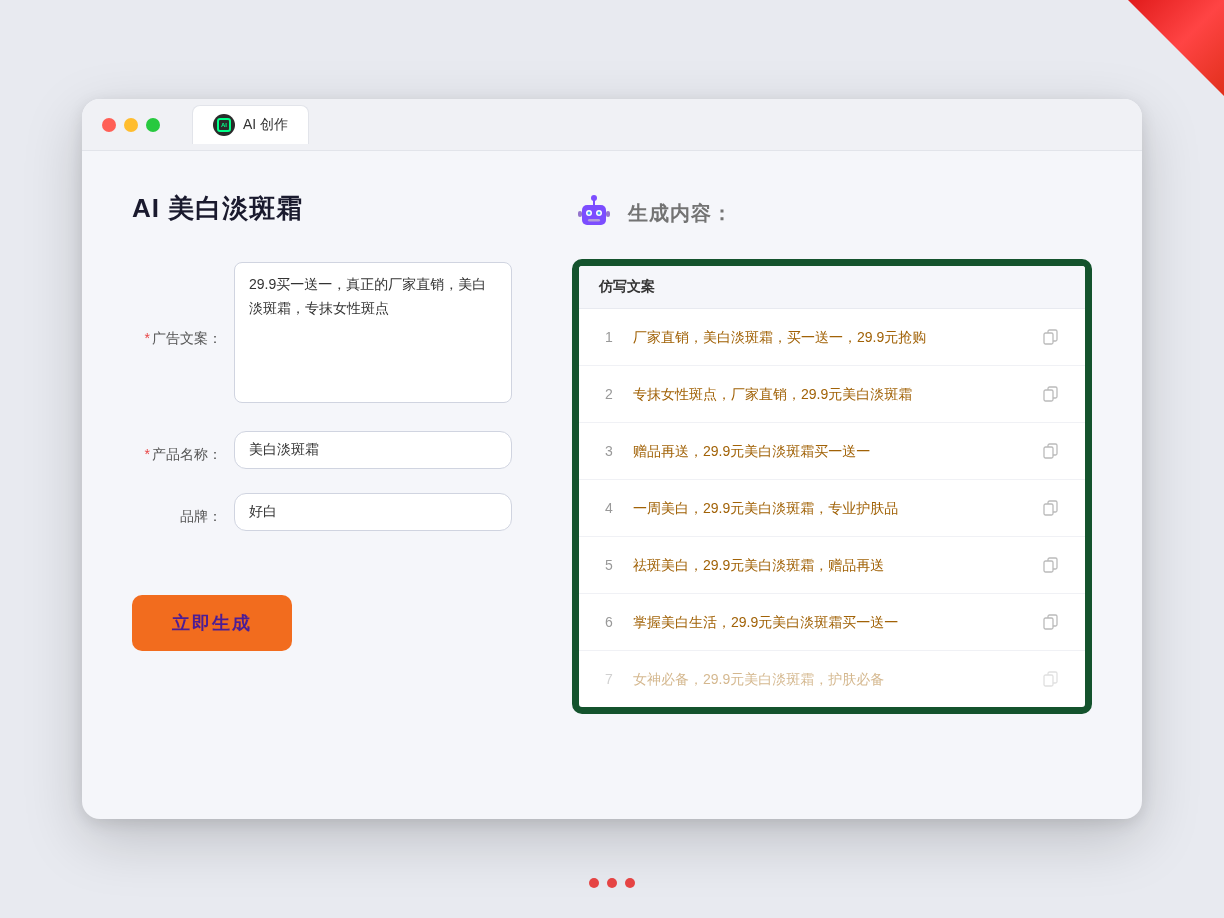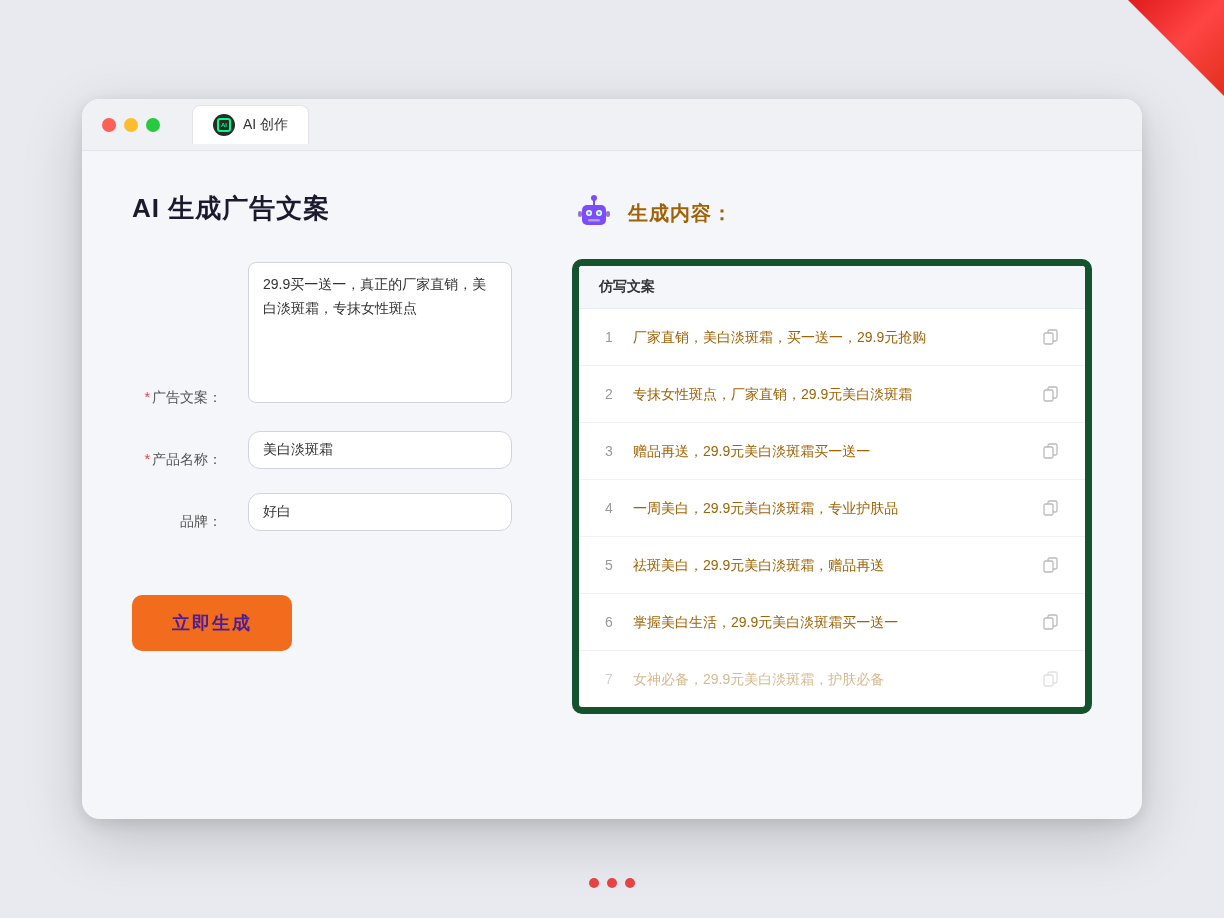--- a/index.html
+++ b/index.html
@@ -151,23 +151,23 @@
     .page-title {
       font-size: 26px;
       font-weight: 700;
       color: #1a1a2e;
       margin-bottom: 36px;
       letter-spacing: 1px;
     }
 
     .form-group {
       display: flex;
-      align-items: flex-end;
+      align-items: center;
       margin-bottom: 24px;
-      gap: 14px;
+      gap: 0;
     }
 
     .form-label {
       font-size: 14px;
       color: #555;
       white-space: nowrap;
       padding-top: 10px;
       min-width: 90px;
       text-align: right;
     }
@@ -235,21 +235,21 @@
     
     .robot-icon {
       width: 44px;
       height: 44px;
       flex-shrink: 0;
     }
 
     .result-title {
       font-size: 20px;
       font-weight: 600;
-      color: #a16207;
+      color: #737373;
       letter-spacing: 1px;
     }
 
     
     .results-table {
       background: #fff;
       border-radius: 10px;
       overflow: hidden;
       border: 7px solid #14532d;
     }
@@ -336,21 +336,21 @@
           <div class="ai-icon-tab-inner"></div>
         </div>
         <span>AI 创作</span>
       </div>
     </div>
   </div>
 
   <div class="main-content">
 
     <div class="left-panel">
-      <h1 class="page-title">AI 生成广告文案</h1>
+      <h1 class="page-title">AI 美白淡斑霜</h1>
 
       
       <div class="form-group">
         <label class="form-label">
           <span class="required-star">*</span><span>广告文案：</span>
         </label>
         <div class="form-input-area">
           <textarea class="form-textarea" rows="5" style="">29.9买一送一，真正的厂家直销，美白淡斑霜，专抹女性斑点</textarea>
         </div>
       </div>

